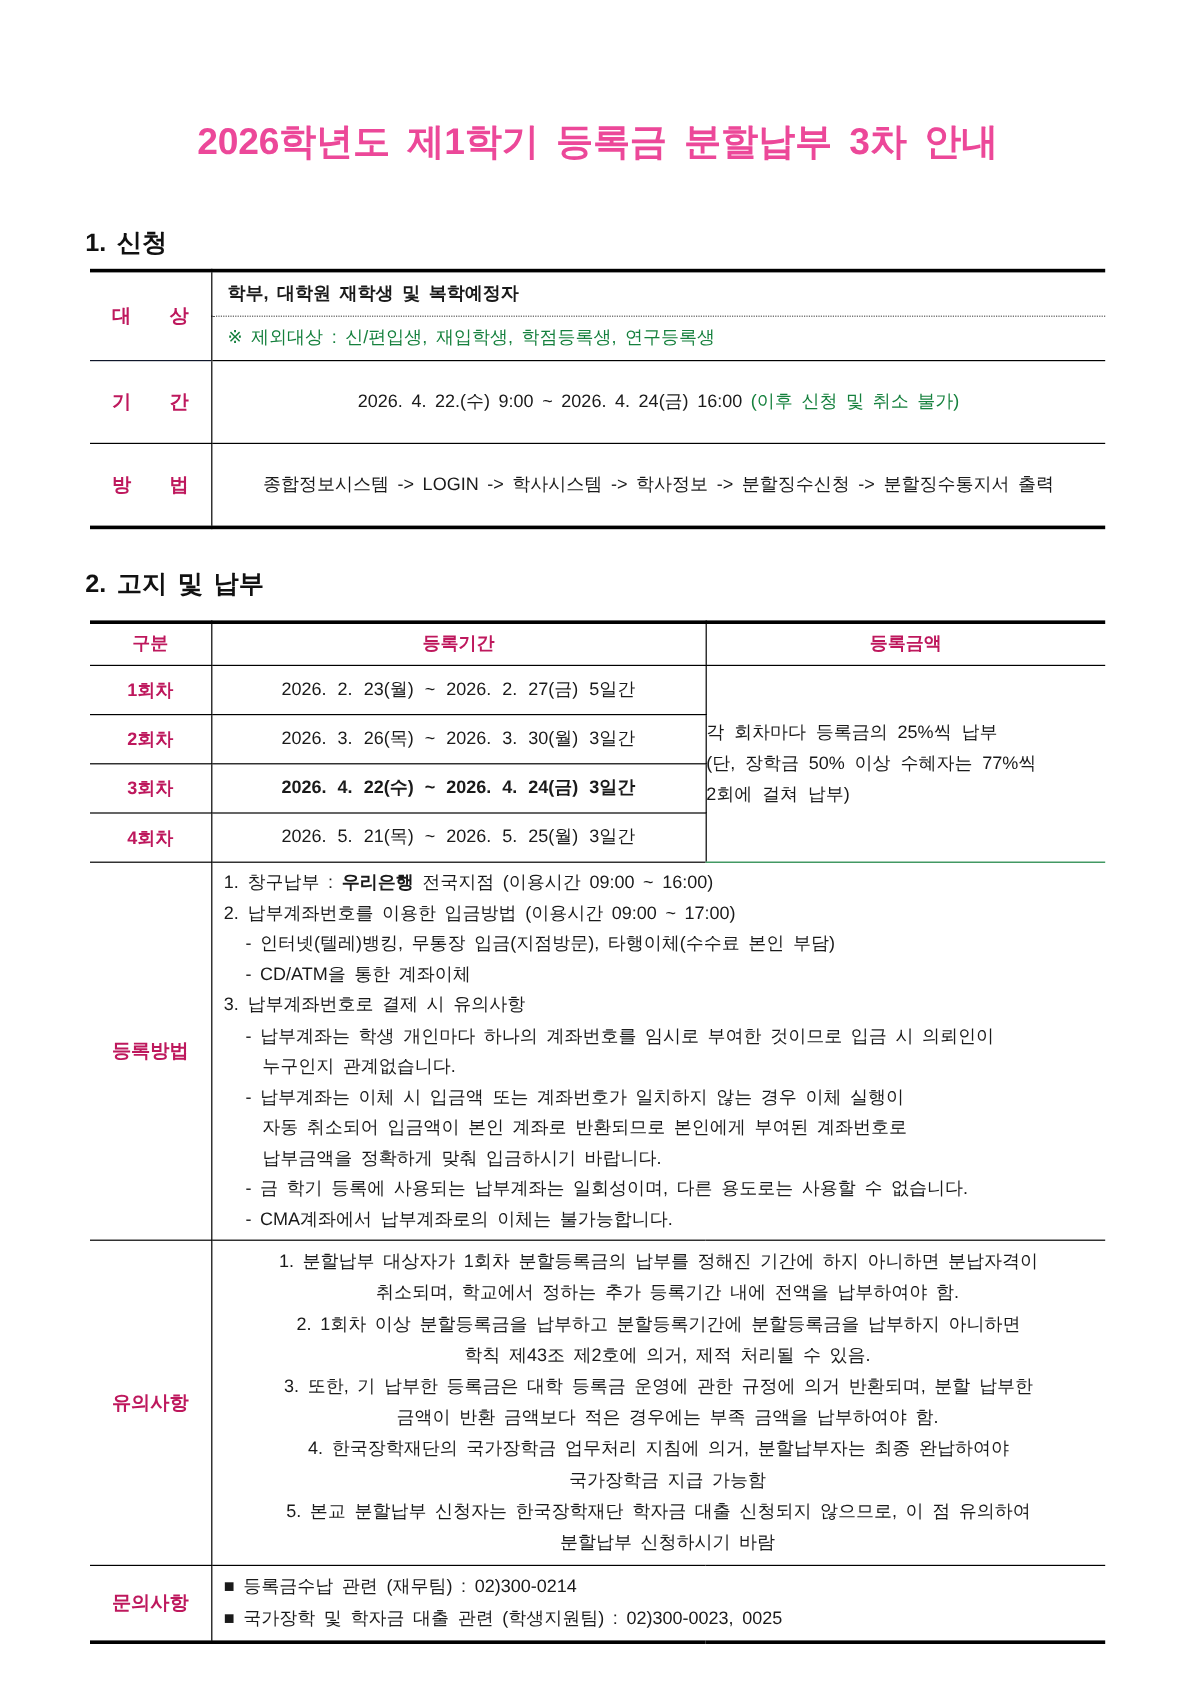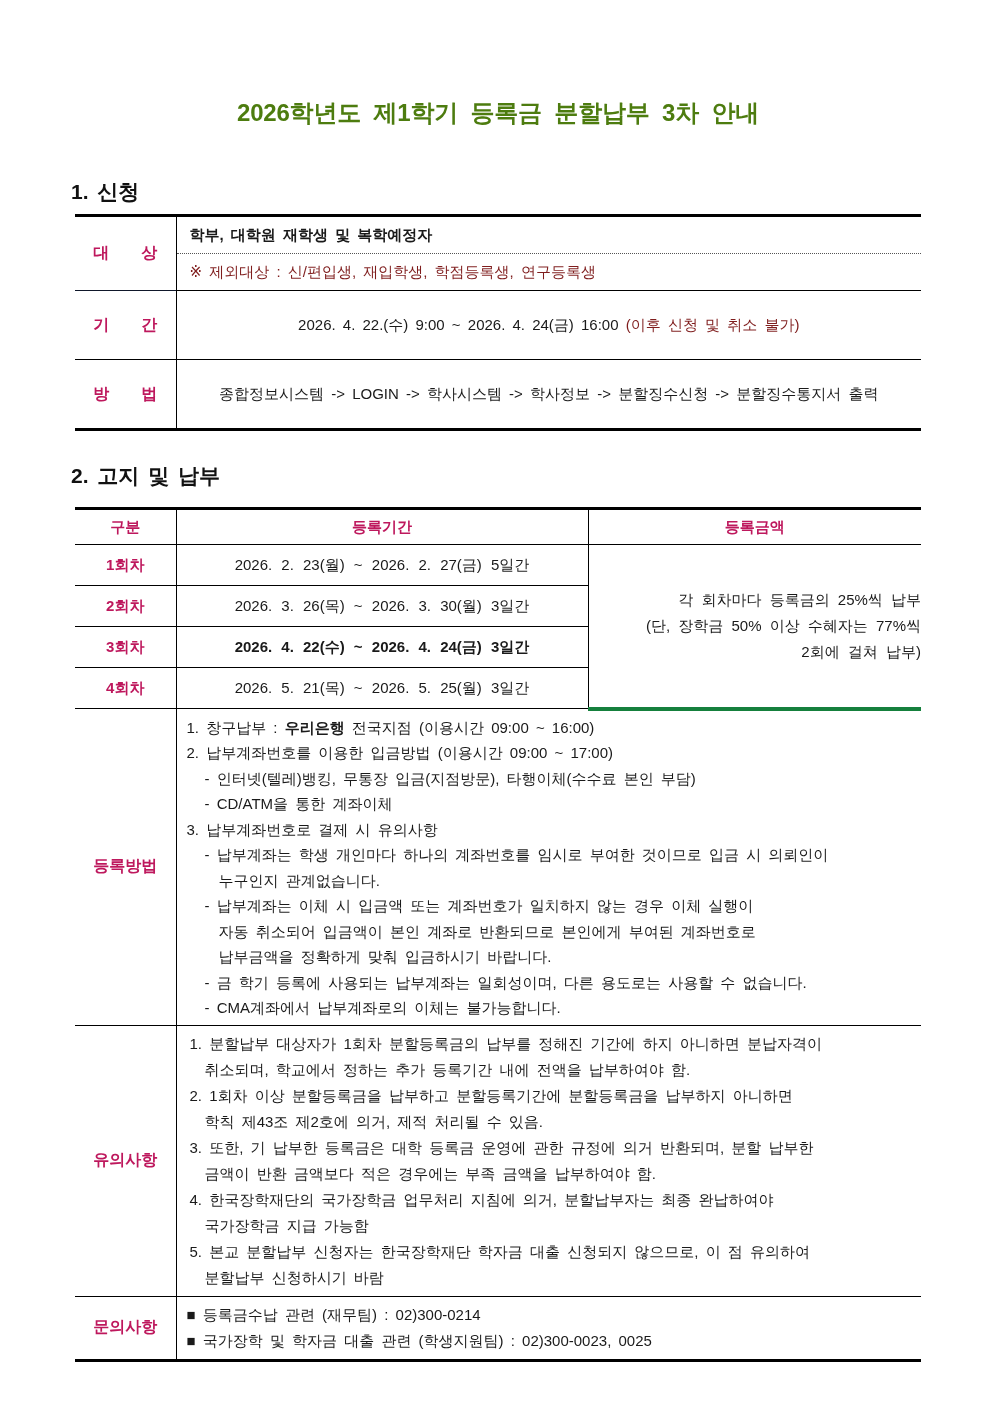--- a/index.html
+++ b/index.html
@@ -5,55 +5,55 @@
   html,body{margin:0;padding:0;background:#fff;}
   body{
     width:992px;height:1403px;
     color:#1a1a1a;
     font-family:"Liberation Sans","DejaVu Sans",sans-serif;
     overflow:hidden;
   }
   .page{box-sizing:border-box;width:992px;padding:97px 71px 0 75px;}
 
   .doc-title{
-    font-size:24px;font-weight:700;text-align:center;
-    margin:0;word-spacing:6px;letter-spacing:-0.2px;color:#4d7c0f;
+    font-size:31px;font-weight:700;text-align:center;
+    margin:0;word-spacing:6px;letter-spacing:-0.2px;color:#ec4899;
   }
 
   .sec-heading{font-size:21px;font-weight:700;color:#111;margin:0 0 0 -4px;word-spacing:3px;}
   #sec1-heading{margin-top:49px;margin-bottom:8px;}
   #sec2-heading{margin-top:31px;margin-bottom:17px;}
 
   table{width:100%;border-collapse:collapse;table-layout:fixed;}
   .tbl{border-top:3px solid #000;border-bottom:3px solid #000;}
   th,td{padding:0;font-size:15px;vertical-align:middle;word-spacing:3px;}
 
   .lbl{font-weight:700;text-align:center;font-size:16px;color:#be185d;}
   .vline{border-right:1px solid #000;}
   tr.bb > th, tr.bb > td{border-bottom:1px solid #000;}
 
   
   .t1 td.cell{padding:8px 13px;line-height:20px;text-align:left;}
   .t1 td.dotted{border-bottom:1px dotted #555;}
   .t1 tr.tall td.cell{padding:24px 13px;text-align:center;}
   .b{font-weight:700;}
-  .red{color:#7f1d1d;}
+  .red{color:#15803d;}
 
   
   .t2 tr.head th{padding:7px 0;line-height:20px;font-size:15px;}
   .t2 td.period{text-align:center;padding:7px 0;line-height:26px;word-spacing:5px;}
   .t2 td.amount{
-    text-align:right;line-height:26px;word-spacing:4px;
-    border-bottom:4px solid #15803d;vertical-align:middle;padding-left:32px;
+    text-align:left;line-height:26px;word-spacing:4px;
+    border-bottom:1px solid #15803d;vertical-align:middle;
   }
   .t2 th.round{font-size:15px;}
 
   
   .t2 td.content{padding:4px 10px;line-height:25.5px;text-align:left;}
-  .t2 td.cautions-cell{padding:5px 13px;line-height:26px;}
+  .t2 td.cautions-cell{padding:5px 24px;line-height:26px;text-align:center;}
   .t2 td.contact-cell{padding:5px 10px;line-height:26px;}
   .ln{white-space:normal;}
   .method-lines .ind1{padding-left:18px;}
   .method-lines .ind2{padding-left:32px;}
   .cautions-lines .ind1{padding-left:15px;}
 </style>
 </head>
 <body>
 
 <div class="page">

